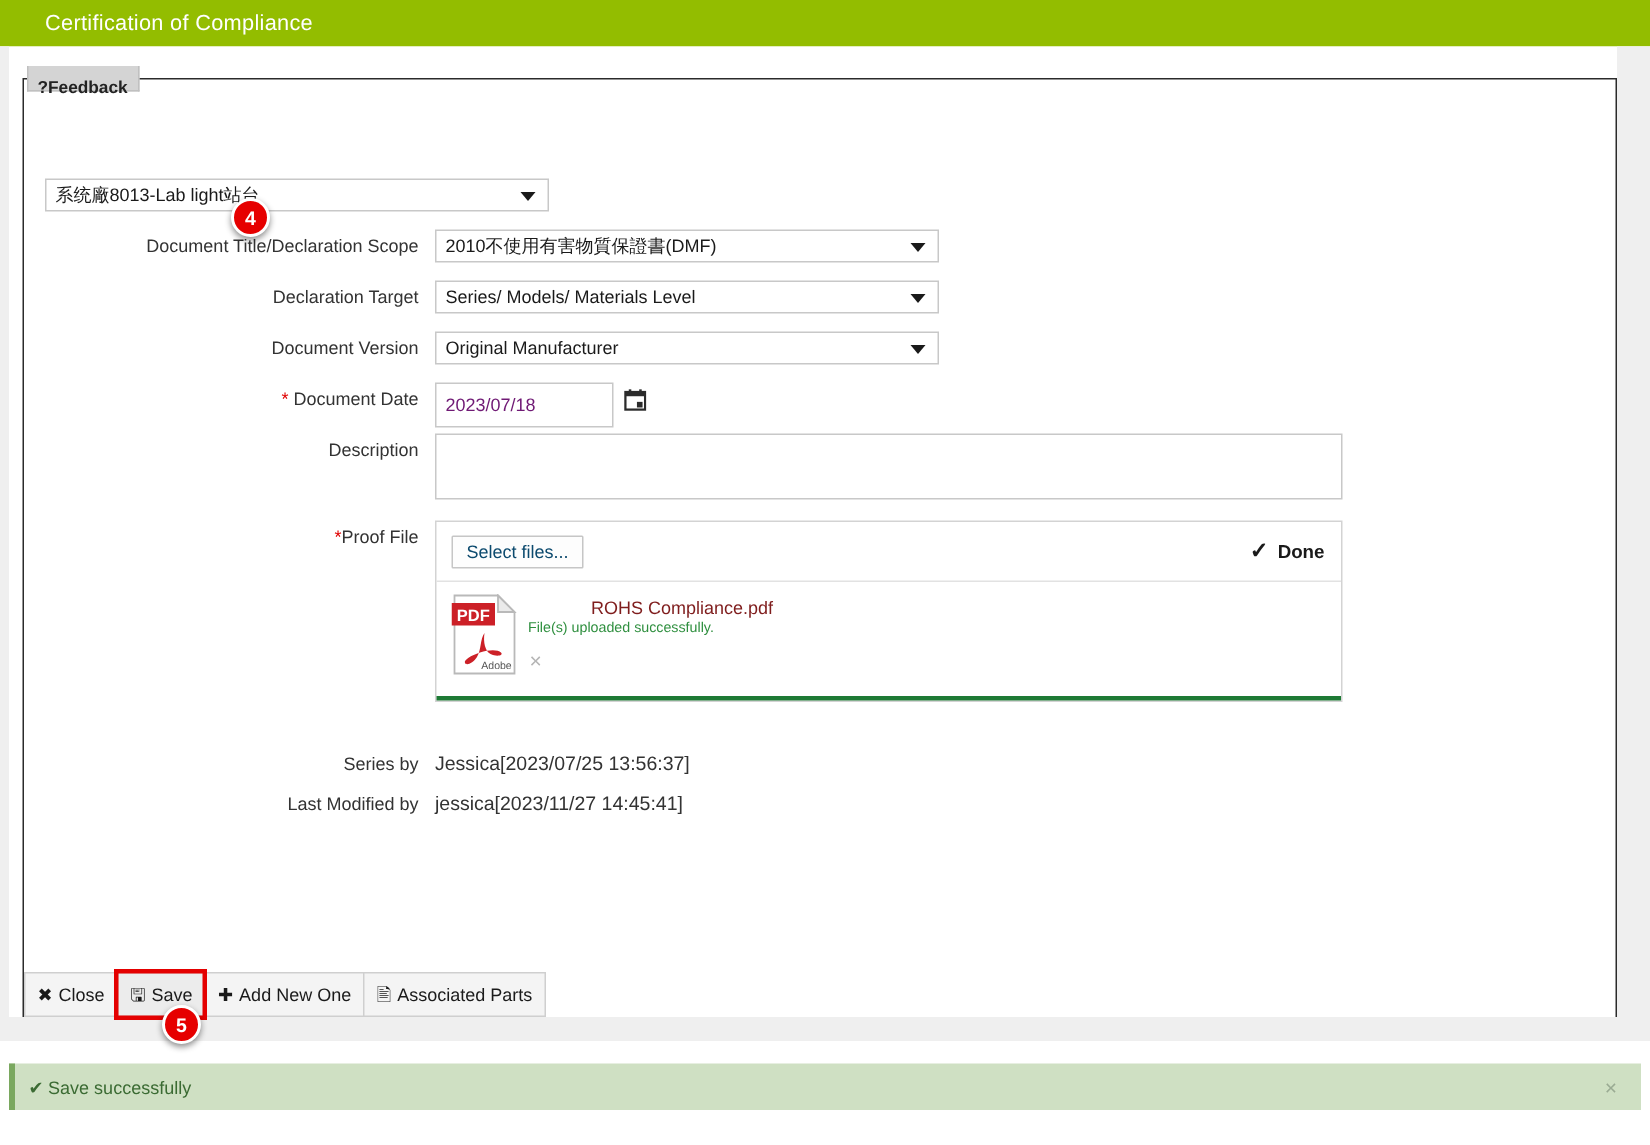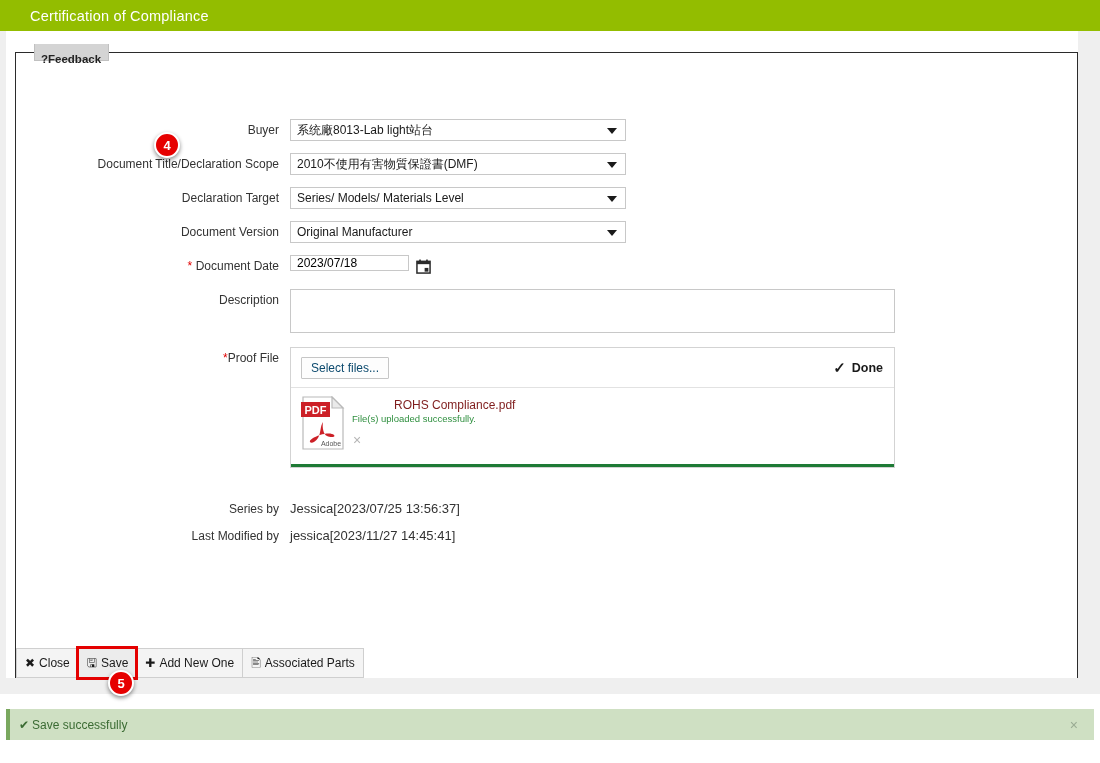--- a/index.html
+++ b/index.html
@@ -60,21 +60,21 @@
     width: 1063px;
     height: 627px;
     background: #ffffff;
     border: 1px solid #2b2b2b;
     box-sizing: border-box;
   }
 
   
   .feedback-tab {
     position: absolute;
-    left: 18px;
+    left: 2px;
     top: -9px;
     height: 17px;
     background: #d4d4d4;
     border: 1px solid #c0c0c0;
     border-top: none;
     color: #222;
     font-size: 11.5px;
     font-weight: bold;
     display: flex;
     align-items: center;
@@ -148,29 +148,29 @@
     margin-top: -2px;
     width: 0; height: 0;
     border-left: 5px solid transparent;
     border-right: 5px solid transparent;
     border-top: 6px solid #1a1a1a;
   }
 
   .fdate {
     position: relative;
     width: 119px;
-    height: 16px;
+    height: 30px;
     border: 1px solid #c8c8c8;
     background: #ffffff;
     box-sizing: border-box;
     display: flex;
     align-items: center;
     padding-left: 6px;
     font-size: 12px;
-    color: #000000;
+    color: #701a75;
   }
   .cal-icon {
     margin-left: 7px;
     width: 15px;
     height: 15px;
     flex: none;
   }
 
   .ftextarea {
     width: 605px;
@@ -348,21 +348,20 @@
     <div class="step-badge badge-4">
       <span>4</span>
     </div>
     <div class="step-badge badge-5">
       <span>5</span>
     </div>
 
     <div class="form">
 
       <div class="frow" style="left:14px; top:66px;">
-        <div class="flabel">Buyer</div>
         <div class="fselect">
           <span>系统廠8013-Lab light站台</span>
           <span class="caret"></span>
         </div>
       </div>
 
       <div class="frow" style="left:14px; top:100px;">
         <div class="flabel">Document Title/Declaration Scope</div>
         <div class="fselect">
           <span>2010不使用有害物質保證書(DMF)</span>

